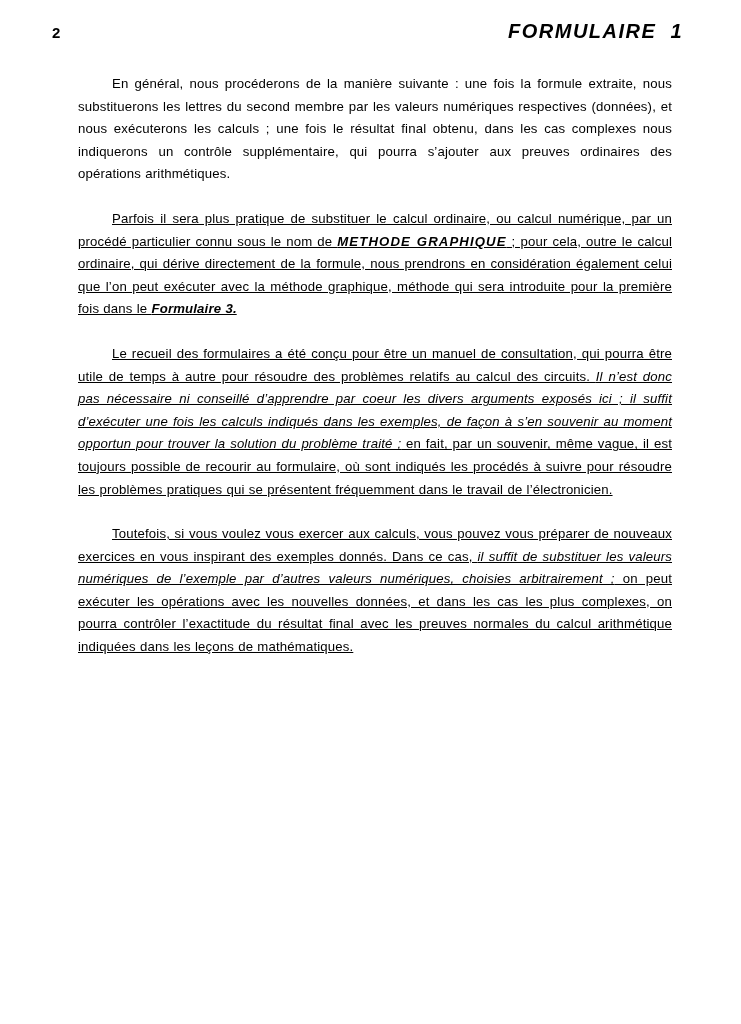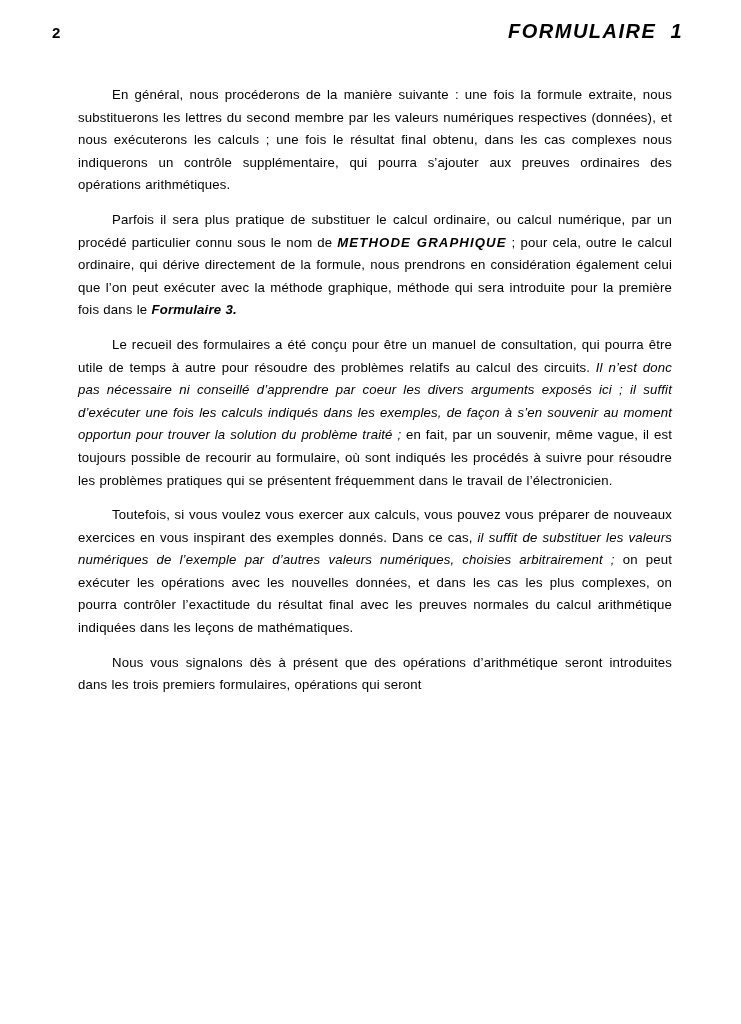--- a/index.html
+++ b/index.html
@@ -34,34 +34,35 @@
     font-size: 20px;
     font-weight: bold;
     font-style: italic;
     letter-spacing: 1.5px;
   }
   .header-title .num {
     margin-left: 14px;
   }
   .body {
     position: absolute;
-    top: 84px;
+    top: 73px;
     left: 78px;
     width: 594px;
   }
   p.para {
     margin: 0 0 0 0;
     font-size: 13.2px;
     line-height: 22.6px;
     text-align: justify;
     letter-spacing: 0.15px;
     word-spacing: 0.4px;
   }
   p.para + p.para {
-    margin-top: 12px;
+    margin-top: 22px;
+    text-decoration: underline;
   }
   p.gap-large {
     margin-top: 36px;
   }
   .indent {
     display: inline-block;
     width: 34px;
   }
   .ital {
     font-style: italic;
@@ -96,18 +97,15 @@
     </p>
 
     <p class="para">
       <span class="indent"></span><span>Le recueil des formulaires a été conçu pour être un manuel de consultation, qui pourra être utile de temps à autre pour résoudre des problèmes relatifs au calcul des circuits. </span><span class="ital">Il n’est donc pas nécessaire ni conseillé d’apprendre par coeur les divers arguments exposés ici ; il suffit d’exécuter une fois les calculs indiqués dans les exemples, de façon à s’en souvenir au moment opportun pour trouver la solution du problème traité ;</span><span> en fait, par un souvenir, même vague, il est toujours possible de recourir au formulaire, où sont indiqués les procédés à suivre pour résoudre les problèmes pratiques qui se présentent fréquemment dans le travail de l’électronicien.</span>
     </p>
 
     <p class="para gap-large">
       <span class="indent"></span><span>Toutefois, si vous voulez vous exercer aux calculs, vous pouvez vous préparer de nouveaux exercices en vous inspirant des exemples donnés. Dans ce cas, </span><span class="ital">il suffit de substituer les valeurs numériques de l’exemple par d’autres valeurs numériques, choisies arbitrairement ;</span><span> on peut exécuter les opérations avec les nouvelles données, et dans les cas les plus complexes, on pourra contrôler l’exactitude du résultat final avec les preuves normales du calcul arithmétique indiquées dans les leçons de mathématiques.</span>
     </p>
 
-    <p class="para gap-large">
-      <span class="indent"></span><span>Nous vous signalons dès à présent que des opérations d’arithmétique seront introduites dans les trois premiers formulaires, opérations qui seront</span>
-    </p>
 
   </div>
 </div>
 
 </body></html>

